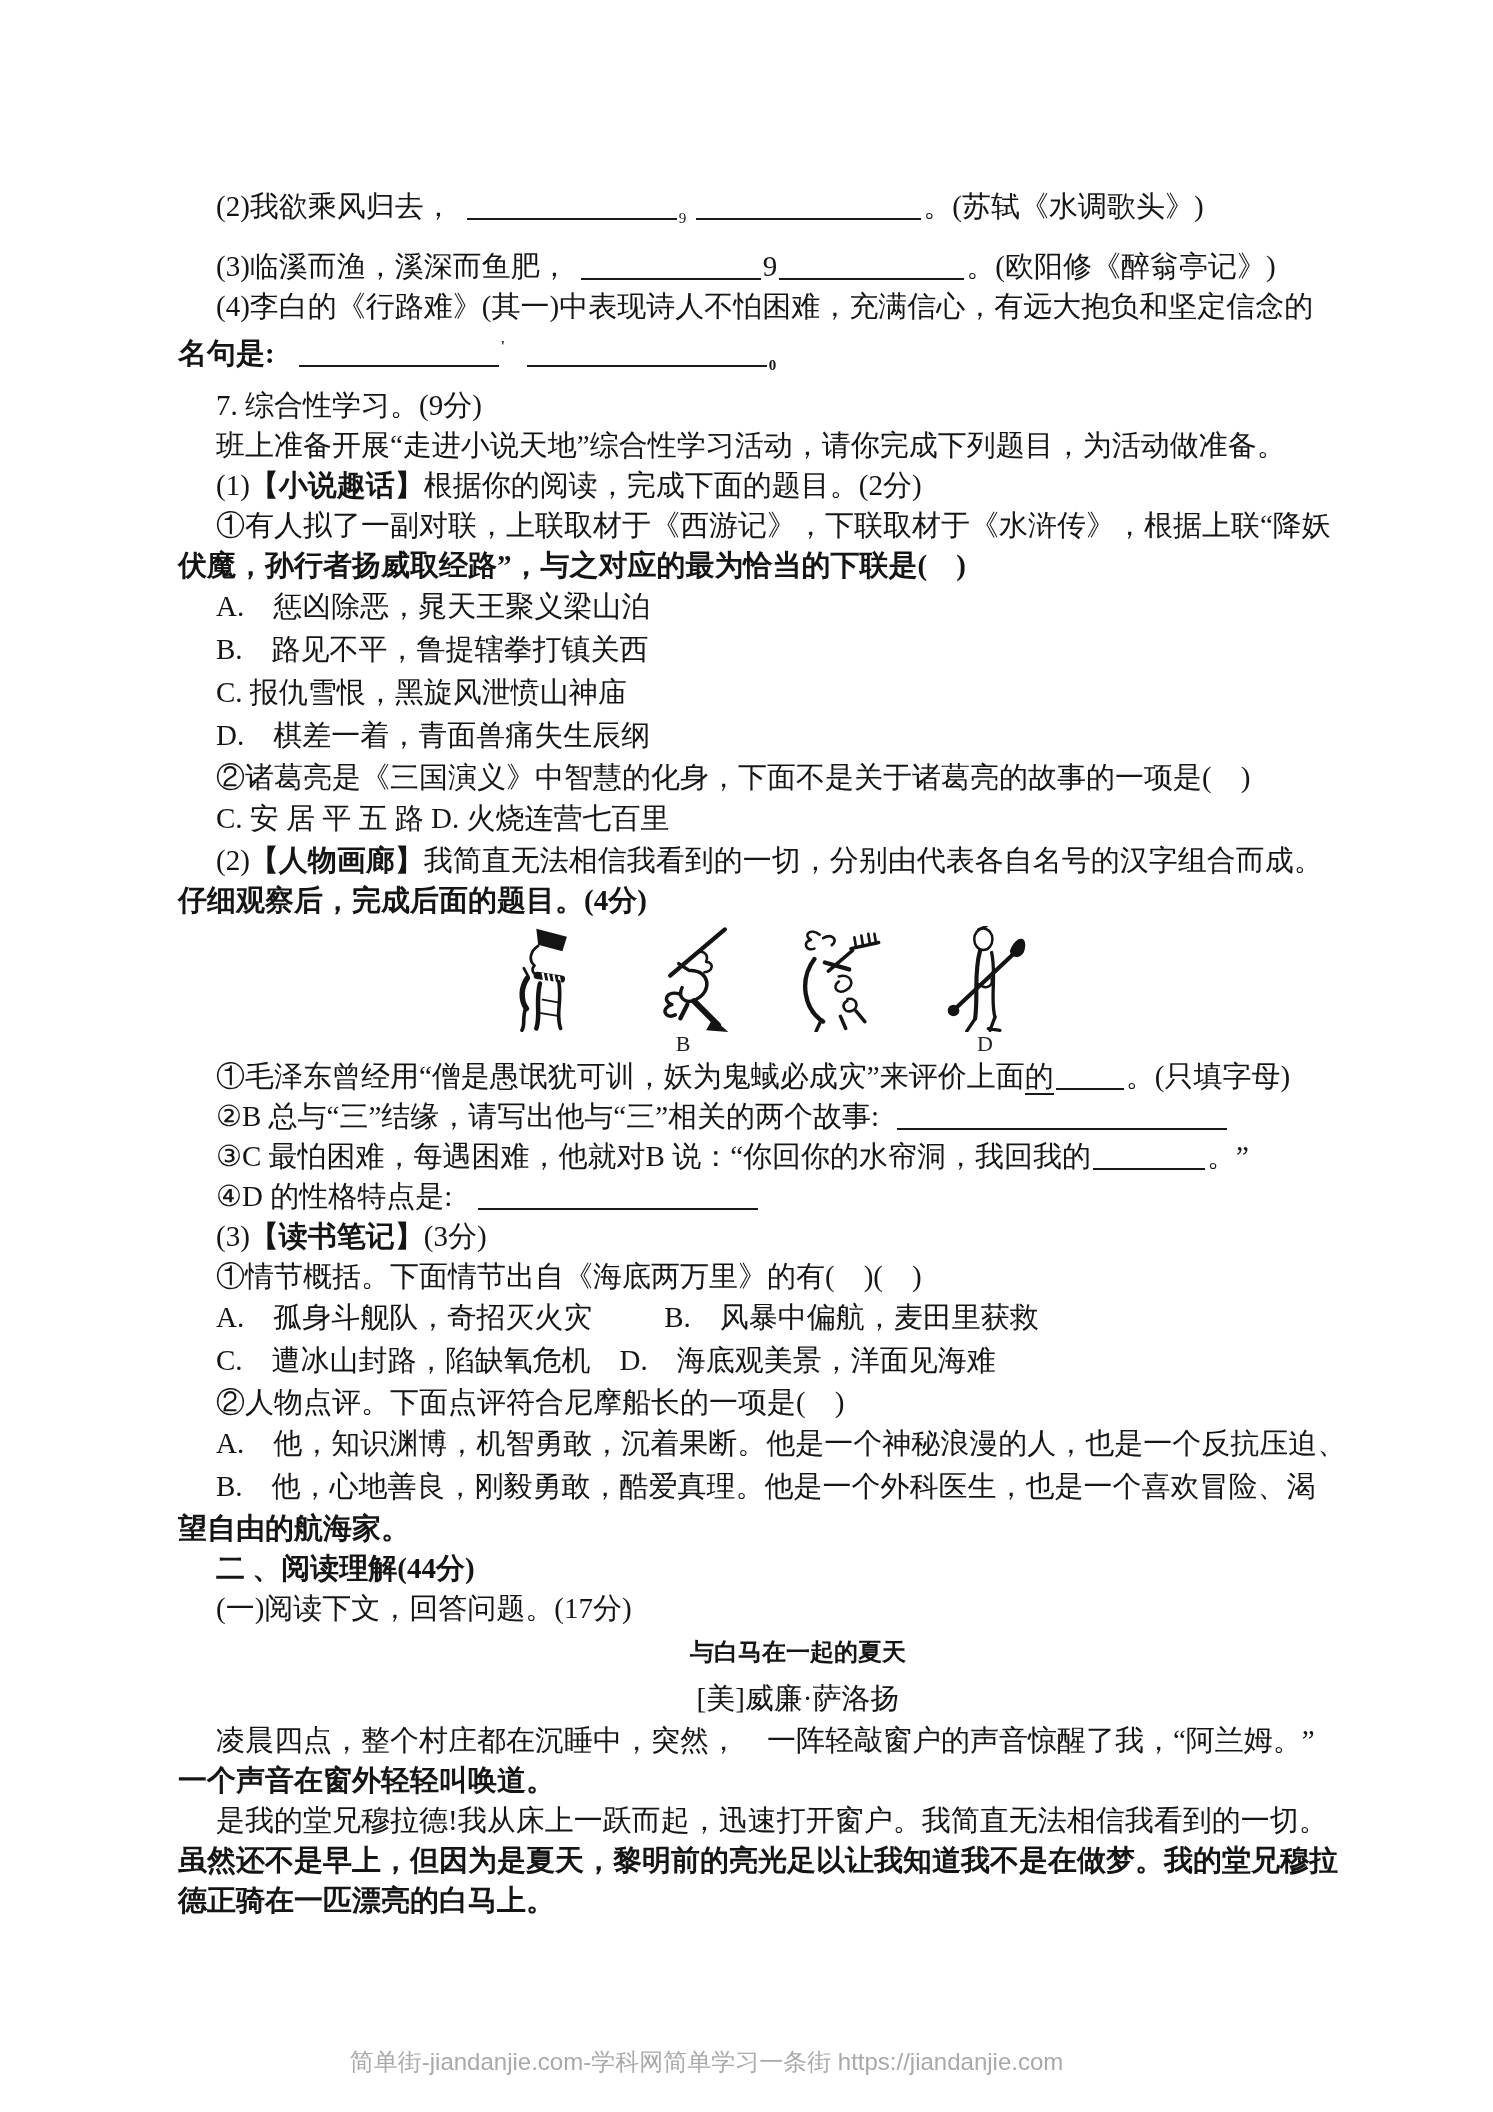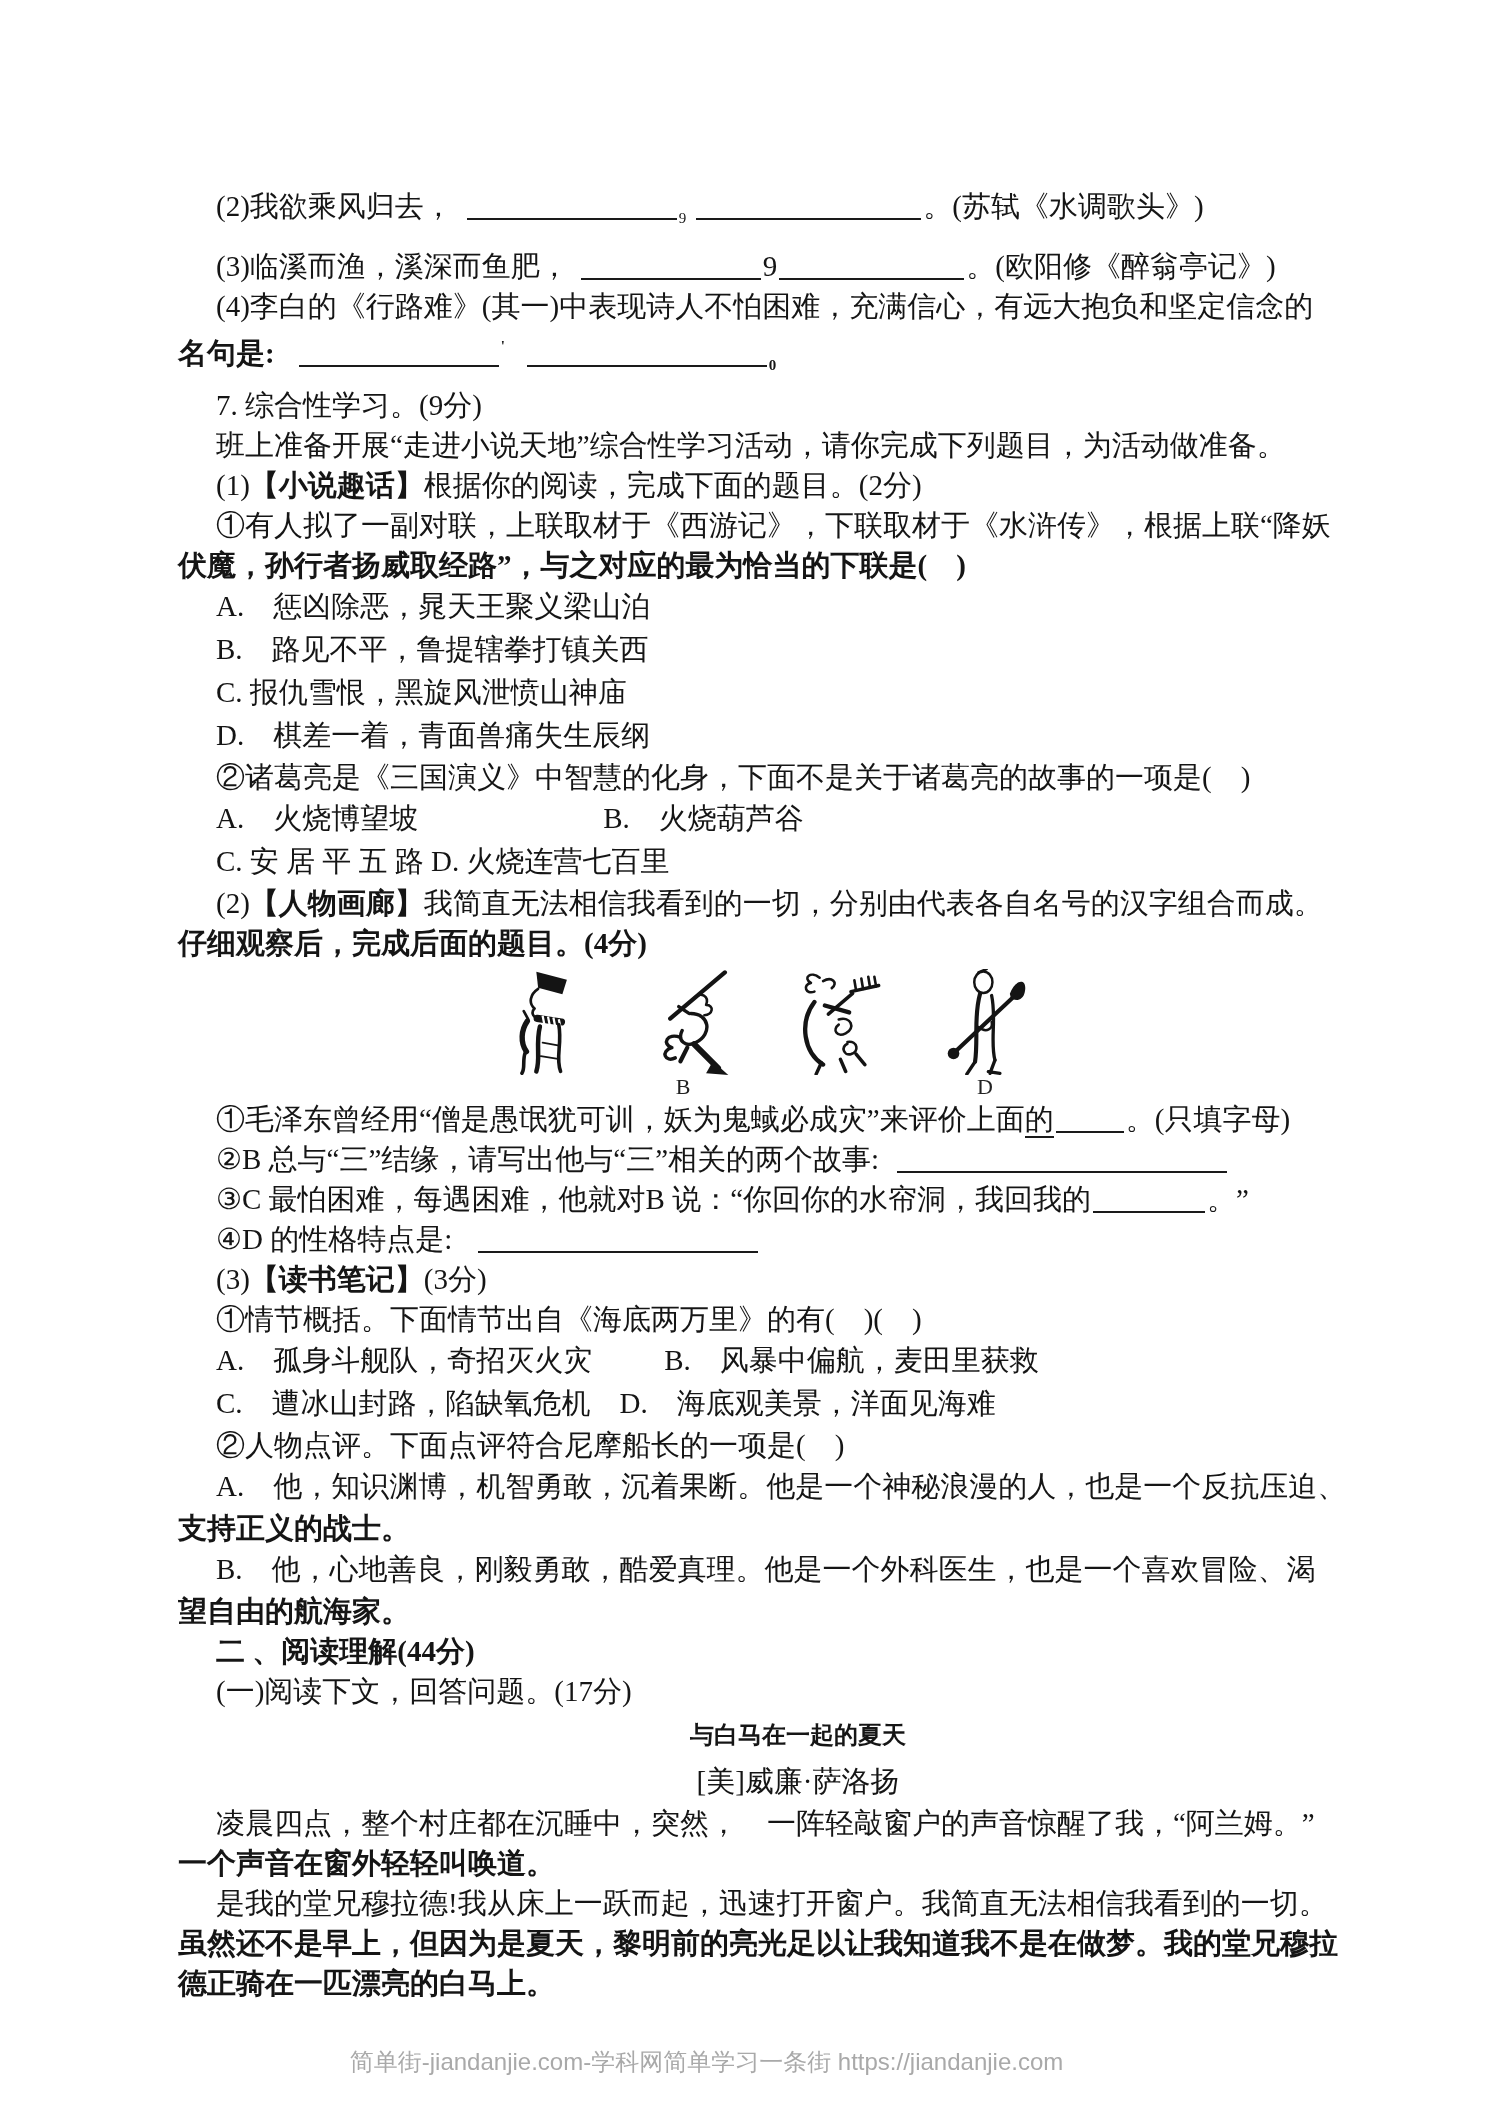--- a/index.html
+++ b/index.html
@@ -42,21 +42,20 @@
         <div class="line indent"><span>7. 综合性学习。(9分)</span></div>
         <div class="line indent"><span>班上准备开展“走进小说天地”综合性学习活动，请你完成下列题目，为活动做准备。</span></div>
         <div class="line indent"><span>(1)</span><span class="b">【小说趣话】</span><span>根据你的阅读，完成下面的题目。(2分)</span></div>
         <div class="line indent"><span>①有人拟了一副对联，上联取材于《西游记》，下联取材于《水浒传》，根据上联“降妖</span></div>
         <div class="line flush"><span>伏魔，孙行者扬威取经路”，与之对应的最为恰当的下联是(　)</span></div>
         <div class="line opt"><span>A.　惩凶除恶，晁天王聚义梁山泊</span></div>
         <div class="line opt"><span>B.　路见不平，鲁提辖拳打镇关西</span></div>
         <div class="line opt"><span>C. 报仇雪恨，黑旋风泄愤山神庙</span></div>
         <div class="line opt"><span>D.　棋差一着，青面兽痛失生辰纲</span></div>
         <div class="line indent"><span>②诸葛亮是《三国演义》中智慧的化身，下面不是关于诸葛亮的故事的一项是(　)</span></div>
-        <div class="line opt"><span>A.　火烧博望坡</span><span class="gap" style="width: 185px;"></span><span>B.　火烧葫芦谷</span></div>
         <div class="line opt"><span>C. 安 居 平 五 路  D. 火烧连营七百里</span></div>
         <div class="line indent"><span>(2)</span><span class="b">【人物画廊】</span><span>我简直无法相信我看到的一切，分别由代表各自名号的汉字组合而成。</span></div>
         <div class="line flush"><span>仔细观察后，完成后面的题目。(4分)</span></div>
       </div>
 
     <div class="figrow">
       <div class="figcol" style="margin-left:0">
         <svg width="86" height="106" viewBox="0 0 86 118">
           <path d="M30,3 L64,12 L59,28 L32,21 Z" fill="#141414"></path>
           <path class="ink" d="M32,22 C23,28 21,38 28,44 C24,48 26,53 30,54" stroke-width="3"></path>
@@ -119,21 +118,20 @@
         <div class="line indent"><span>①毛泽东曾经用“僧是愚氓犹可训，妖为鬼蜮必成灾”来评价上面</span><span class="ul">的</span><span class="blank" style="width: 68px;"></span><span>。(只填字母)</span></div>
         <div class="line indent"><span>②B 总与“三”结缘，请写出他与“三”相关的两个故事:</span><span class="gap" style="width: 16px;"></span><span class="blank" style="width: 330px;"></span></div>
         <div class="line indent"><span>③C 最怕困难，每遇困难，他就对B 说：“你回你的水帘洞，我回我的</span><span class="blank" style="width: 112px;"></span><span>。”</span></div>
         <div class="line indent"><span>④D 的性格特点是:</span><span class="gap" style="width: 24px;"></span><span class="blank" style="width: 280px;"></span></div>
         <div class="line indent"><span>(3)</span><span class="b">【读书笔记】</span><span>(3分)</span></div>
         <div class="line indent"><span>①情节概括。下面情节出自《海底两万里》的有(　)(　)</span></div>
         <div class="line opt"><span>A.　孤身斗舰队，奇招灭火灾</span><span class="gap" style="width: 72px;"></span><span>B.　风暴中偏航，麦田里获救</span></div>
         <div class="line opt"><span>C.　遭冰山封路，陷缺氧危机　D.　海底观美景，洋面见海难</span></div>
         <div class="line indent"><span>②人物点评。下面点评符合尼摩船长的一项是(　)</span></div>
         <div class="line opt"><span>A.　他，知识渊博，机智勇敢，沉着果断。他是一个神秘浪漫的人，也是一个反抗压迫、</span></div>
-        <div class="line flush"><span>支持正义的战士。</span></div>
         <div class="line opt"><span>B.　他，心地善良，刚毅勇敢，酷爱真理。他是一个外科医生，也是一个喜欢冒险、渴</span></div>
         <div class="line flush"><span>望自由的航海家。</span></div>
         <div class="line indent"><span class="b">二 、阅读理解(44分)</span></div>
         <div class="line indent"><span>(一)阅读下文，回答问题。(17分)</span></div>
         <div class="line center title"><span class="b">与白马在一起的夏天</span></div>
         <div class="line center"><span>[美]威廉·萨洛扬</span></div>
         <div class="line indent"><span>凌晨四点，整个村庄都在沉睡中，突然，　一阵轻敲窗户的声音惊醒了我，“阿兰姆。”</span></div>
         <div class="line flush"><span>一个声音在窗外轻轻叫唤道。</span></div>
         <div class="line indent"><span>是我的堂兄穆拉德!我从床上一跃而起，迅速打开窗户。我简直无法相信我看到的一切。</span></div>
         <div class="line flush"><span>虽然还不是早上，但因为是夏天，黎明前的亮光足以让我知道我不是在做梦。我的堂兄穆拉</span></div>

